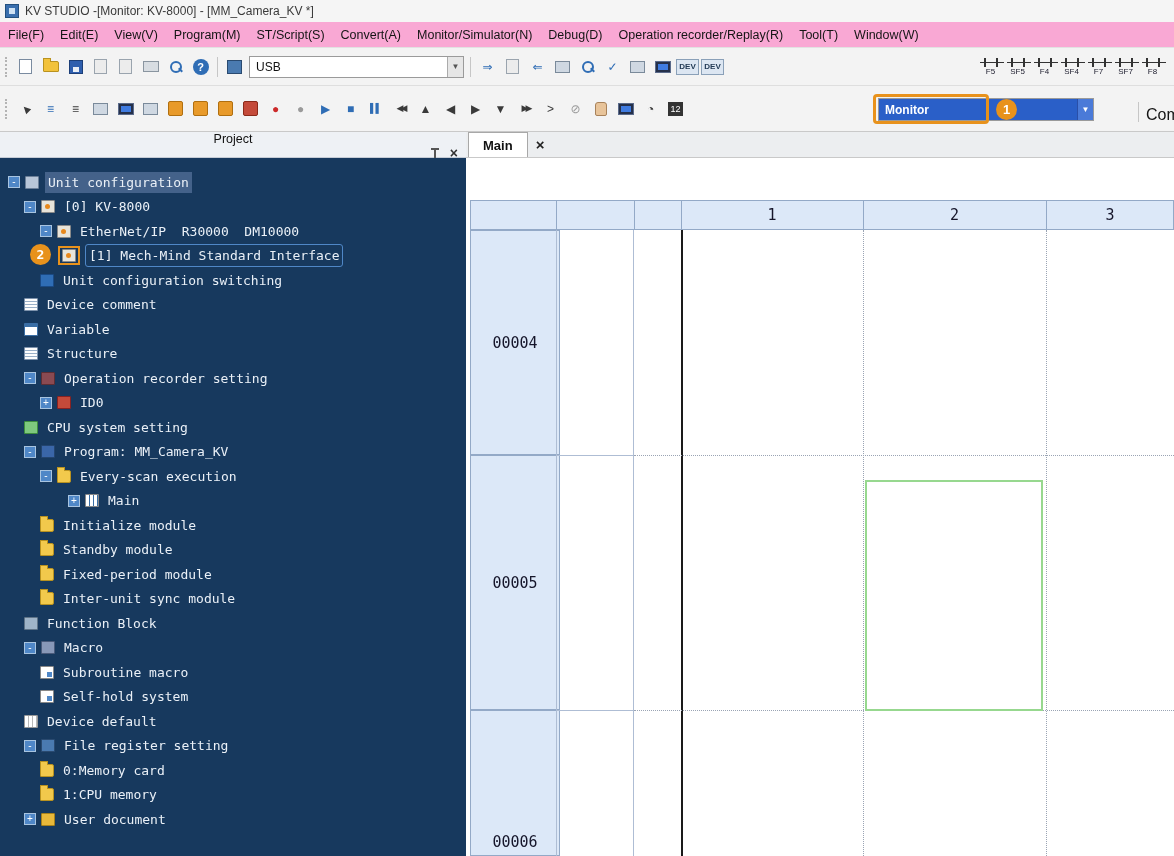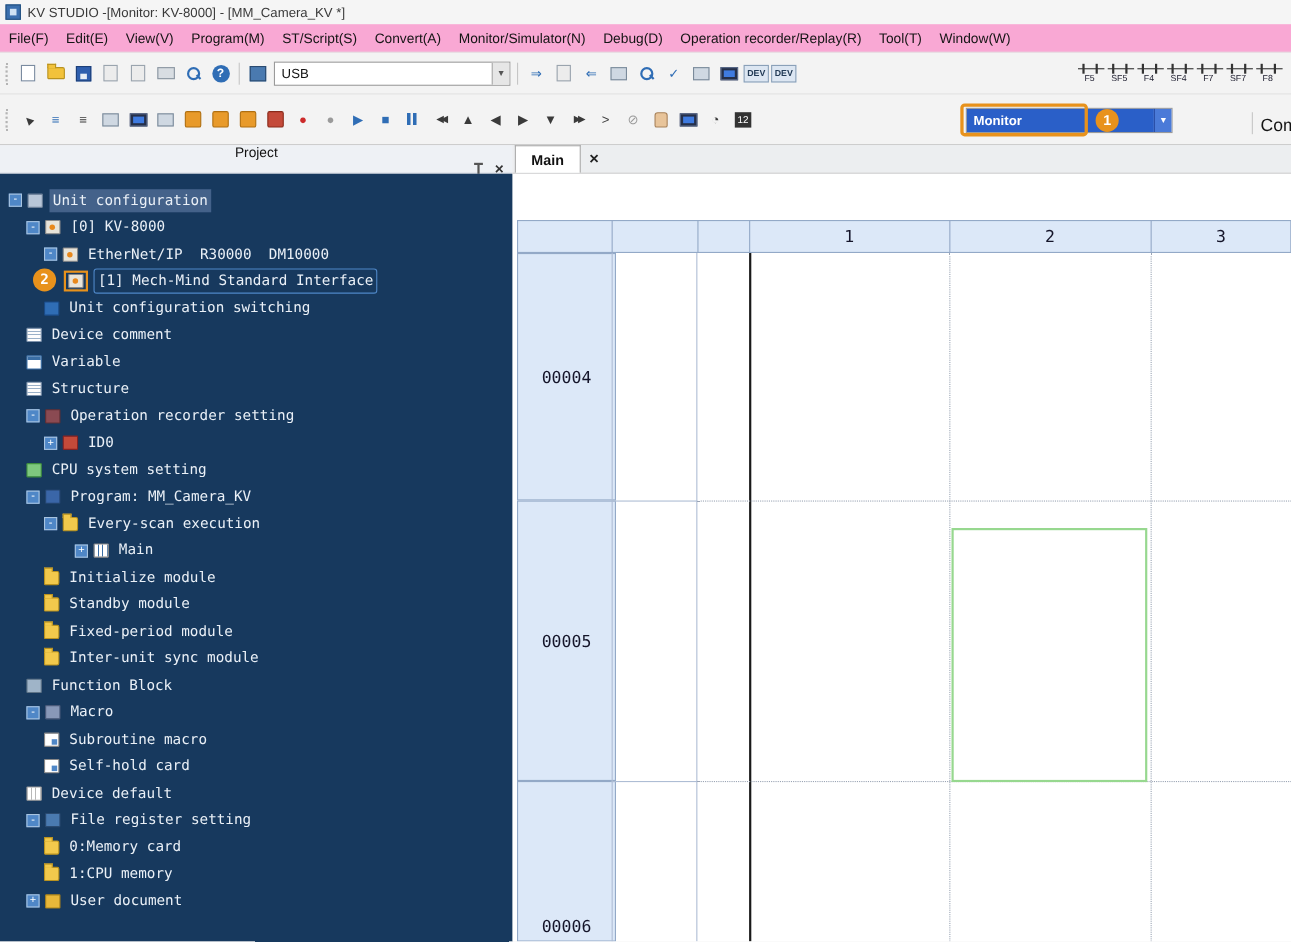--- a/index.html
+++ b/index.html
@@ -54,21 +54,21 @@
   .i-hand  { width:12px; height:14px; background:#e8c49a; border:1px solid #a8825a; border-radius:3px 3px 2px 2px; }
   .i-reg   { background:#333; color:#fff; font-size:9px; padding:0 2px; height:14px; display:flex; align-items:center; }
   .i-dev   { font-size:8px; background:#dce6f2; border:1px solid #8aa0b8; padding:0 2px; height:16px;
              display:flex; align-items:center; color:#223a55; font-weight:bold; }
 
   .combo { height:22px; background:#fff; border:1px solid #9a9a9a; display:flex; align-items:stretch; font-size:12px; }
   .combo .val { flex:1; display:flex; align-items:center; padding:0 6px; color:#111; }
   .combo .arrow { width:16px; background:#e6e6e6; border-left:1px solid #ababab; display:flex;
                   align-items:center; justify-content:center; font-size:8px; color:#555; }
   .combo-usb { width:215px; margin:0 2px; }
-  .combo-mon { position:absolute; left:878px; top:12px; width:188px; height:23px; }
+  .combo-mon { position:absolute; left:878px; top:12px; width:216px; height:23px; }
   .combo-mon .val  { background:#2a5fc8; color:#fff; font-weight:bold; }
   .combo-mon .arrow{ background:#4a7ad8; color:#fff; border-left:1px solid #2a4fa8; }
 
   .fgroup { display:flex; align-items:center; margin-left:auto; margin-right:8px; }
   .fbtn { width:25px; height:28px; display:flex; flex-direction:column; align-items:center; justify-content:center; margin:0 1px; }
   .fcontact { width:14px; height:9px; border-left:2px solid #333; border-right:2px solid #333; position:relative; overflow:visible; margin-bottom:1px; }
   .fcontact::before { content:""; position:absolute; left:-6px; top:4px; width:24px; height:1px; background:#333; }
   .flabel { font-size:8px; color:#223; line-height:1; }
 
   
@@ -467,21 +467,21 @@
       <span class="tm">-</span>
       <span class="ic ic-macro"></span>
       <span class="tl">Macro</span>
     </div>
     <div class="trow d2">
       <span class="ic ic-mdoc"></span>
       <span class="tl">Subroutine macro</span>
     </div>
     <div class="trow d2">
       <span class="ic ic-mdoc"></span>
-      <span class="tl">Self-hold card</span>
+      <span class="tl">Self-hold system</span>
     </div>
     <div class="trow d1">
       <span class="ic ic-grid"></span>
       <span class="tl">Device default</span>
     </div>
     <div class="trow d1">
       <span class="tm">-</span>
       <span class="ic ic-freg"></span>
       <span class="tl">File register setting</span>
     </div>

